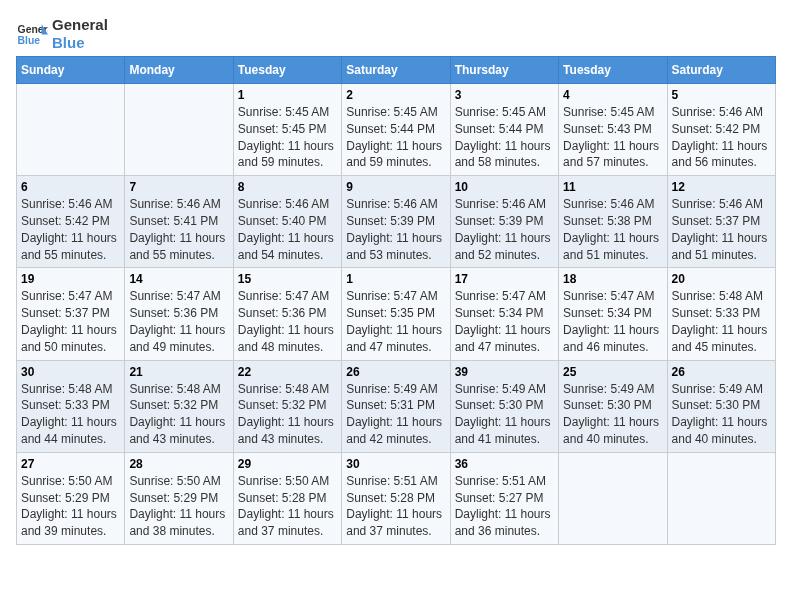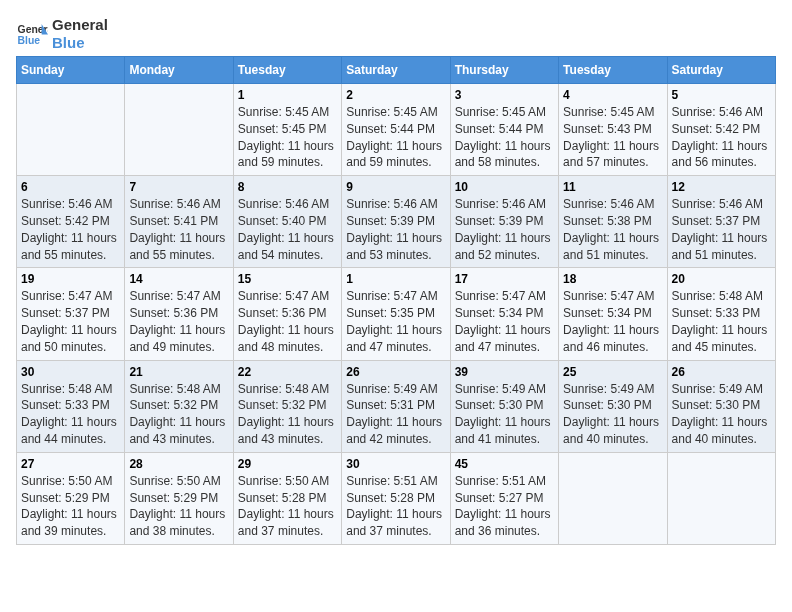--- a/index.html
+++ b/index.html
@@ -235,20 +235,20 @@
         </td>
         <td>
           <span class="day-num">29</span>
           <div class="cell-text">Sunrise: 5:50 AM<br>Sunset: 5:28 PM<br>Daylight: 11 hours and 37 minutes.</div>
         </td>
         <td>
           <span class="day-num">30</span>
           <div class="cell-text">Sunrise: 5:51 AM<br>Sunset: 5:28 PM<br>Daylight: 11 hours and 37 minutes.</div>
         </td>
         <td>
-          <span class="day-num">45</span>
+          <span class="day-num">36</span>
           <div class="cell-text">Sunrise: 5:51 AM<br>Sunset: 5:27 PM<br>Daylight: 11 hours and 36 minutes.</div>
         </td>
         <td></td>
         <td></td>
       </tr>
     </tbody>
 </table>
 
 </body></html>

